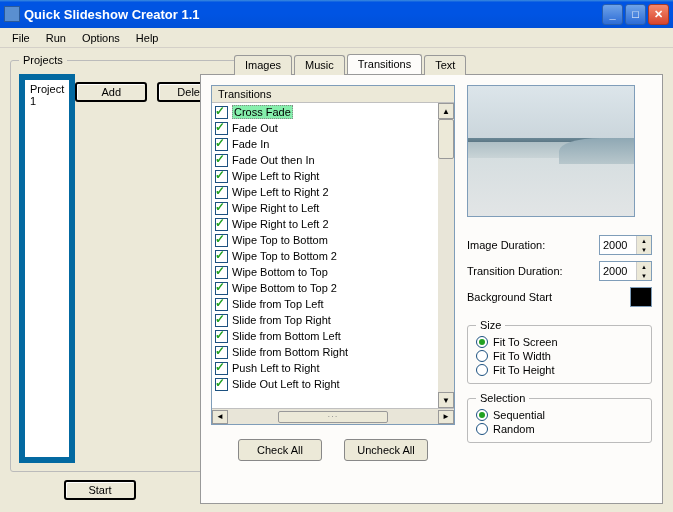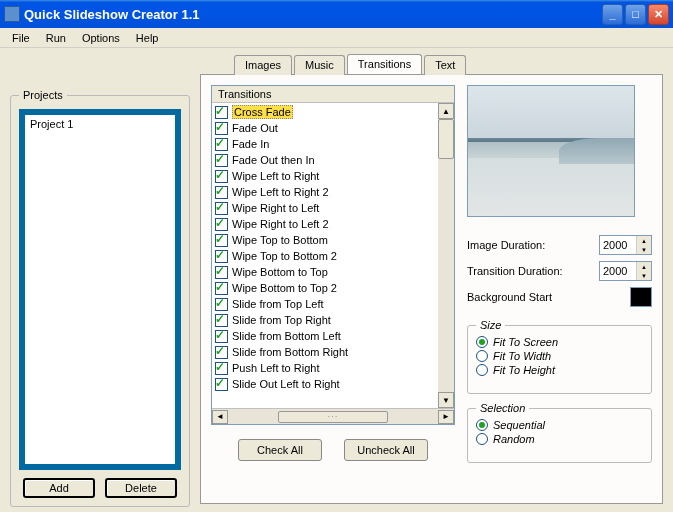--- a/index.html
+++ b/index.html
@@ -72,22 +72,21 @@
   margin: 0;
 }
 fieldset legend { padding: 0 4px; }
 
 .projects-panel {
   width: 180px;
 }
 .projects-panel fieldset.projects {
   height: 418px;
   display: flex;
-  flex-direction: column;
-  margin-top: 35px;
+  flex-direction: row;
 }
 .projects-list {
   flex: 1;
   background: white;
   border: 6px solid #0369a1;
   padding: 2px;
   overflow: auto;
 }
 .projects-list .item {
   padding: 1px 3px;
@@ -157,21 +156,21 @@
   position: relative;
 }
 .trans-items-inner { padding: 1px; }
 .trans-item {
   display: flex;
   align-items: center;
   padding: 0 2px;
   height: 16px;
 }
 .trans-item.sel .lbl {
-  background: #fde047;
+  background: #86efac;
   border: 1px dotted #888;
   padding: 0 1px;
 }
 .cb {
   width: 13px;
   height: 13px;
   border: 1px solid #1c5180;
   background: white;
   margin-right: 4px;
   position: relative;
@@ -299,23 +298,22 @@
   align-items: center;
   justify-content: center;
 }
 .swatch {
   width: 22px;
   height: 20px;
   background: black;
   border: 1px solid #7f9db9;
 }
 .radio-group fieldset {
-  padding: 4px 8px 16px 8px;
+  padding: 4px 8px 6px 8px;
   margin-bottom: 8px;
-  font-style: italic;
 }
 .radio-row {
   display: flex;
   align-items: center;
   padding: 1px 0;
 }
 .radio {
   width: 12px;
   height: 12px;
   border: 1px solid #1c5180;

